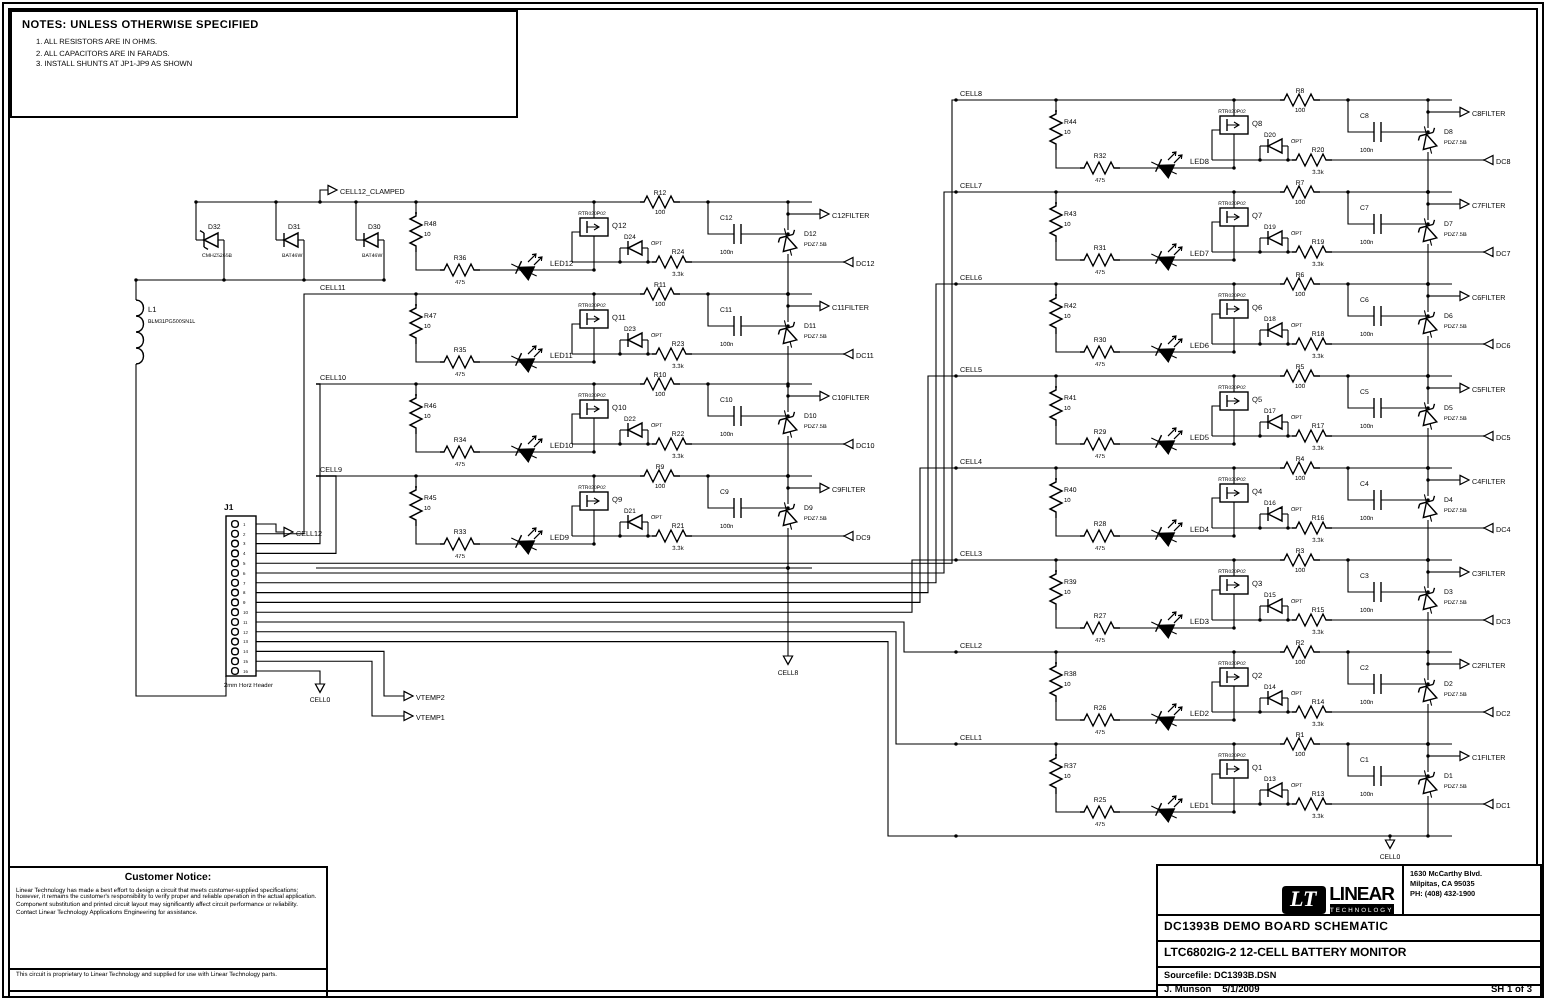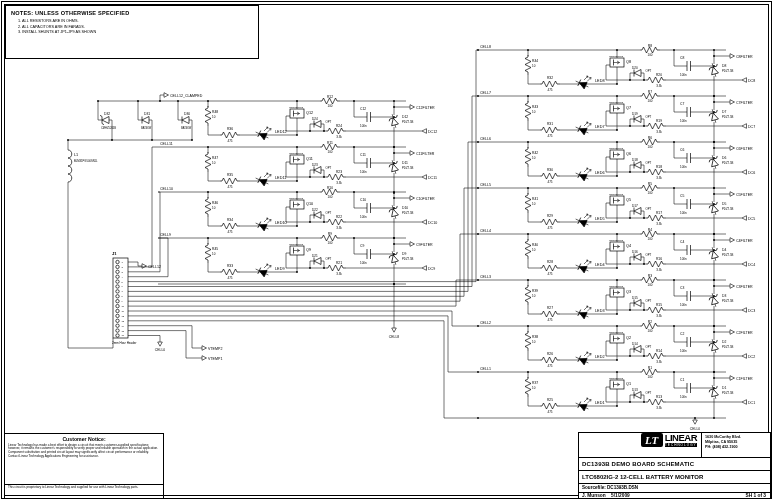--- a/index.html
+++ b/index.html
@@ -19,21 +19,21 @@
   .cnotice{position:absolute;left:4px;top:433px;width:158px;height:64px;border:0.9px solid #000;
            display:flex;flex-direction:column;}
   .cnotice-main{flex:1;border-bottom:0.7px solid #000;padding:1px 3px;}
   .cnotice-title{font-size:5.2px;font-weight:bold;text-align:center;margin:1px 0 1.5px 0;}
   .cnotice-body{font-size:3.05px;line-height:1.25;text-align:left;}
   .cnotice-footer{font-size:3.05px;line-height:1.25;padding:1.5px 3px 1px 3px;height:11px;}
   
   .tblock{position:absolute;left:578px;top:432px;width:191px;height:65px;border:1px solid #000;
           display:flex;flex-direction:column;background:#fff;}
   .tb-row1{height:24px;display:flex;border-bottom:0.8px solid #000;}
-  .tb-logo{width:118px;border-right:0.8px solid #000;display:flex;align-items:flex-start;justify-content:flex-end;padding-right:4px;gap:2px;}
+  .tb-logo{width:118px;border-right:0.8px solid #000;display:flex;align-items:flex-end;justify-content:flex-end;padding-right:4px;gap:2px;}
   .lt-box{width:22px;height:14px;background:#000;color:#fff;display:flex;align-items:center;justify-content:center;
           font-size:11px;font-weight:bold;font-style:italic;font-family:"Liberation Serif",serif;border-radius:2px;}
   .lt-words{display:flex;flex-direction:column;align-items:stretch;}
   .lt-linear{font-size:9.5px;font-weight:bold;letter-spacing:-0.5px;line-height:1;}
   .lt-tech{font-size:3.1px;background:#000;color:#fff;text-align:center;letter-spacing:1px;padding:0.4px 0;}
   .tb-addr{flex:1;font-size:3.7px;font-weight:bold;line-height:1.35;padding:2px 0 0 3px;}
   .tb-row{border-bottom:0.8px solid #000;padding-left:3px;display:flex;align-items:center;}
   .tb-title{height:12px;font-size:6px;font-weight:bold;letter-spacing:0.2px;}
   .tb-sub{height:12px;font-size:6px;font-weight:bold;}
   .tb-src{height:7.5px;font-size:4.6px;font-weight:bold;}

